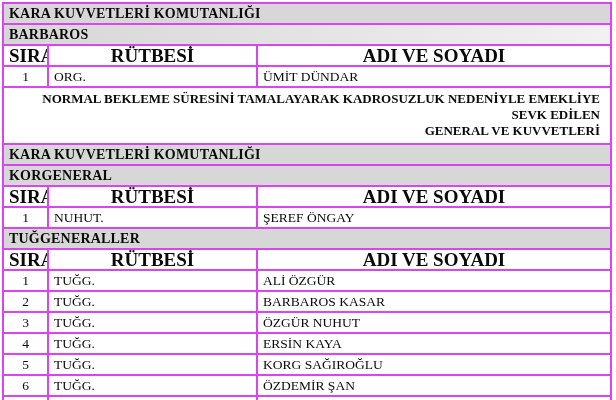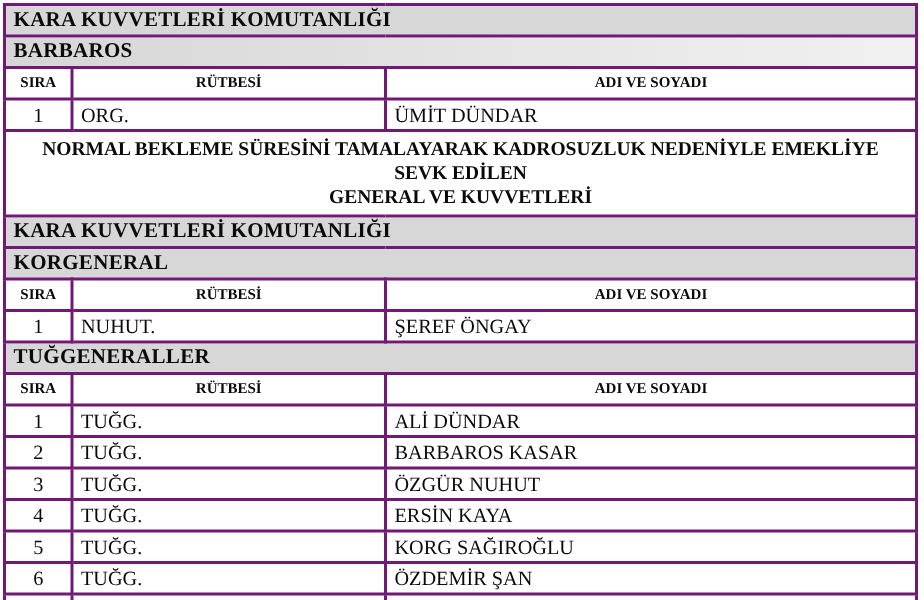--- a/index.html
+++ b/index.html
@@ -16,21 +16,21 @@
   .doc {
     padding: 2px 4px 2px 2px;
   }
   table.mil-table {
     border-collapse: collapse;
     table-layout: fixed;
     width: 610px;
     background: #ffffff;
   }
   table.mil-table td {
-    border: 2px solid #701a75;
+    border: 2px solid #d946ef;
     color: #0a0a0a;
     font-size: 13.5px;
     height: 19px;
     line-height: 19px;
     padding: 0 5px;
     overflow: hidden;
     white-space: nowrap;
     vertical-align: middle;
     margin-top: 40px;
   }
@@ -43,30 +43,30 @@
     font-weight: bold;
     font-size: 14px;
     letter-spacing: 0.2px;
   }
   tr.band-light td {
     background: linear-gradient(90deg, #d6d6d6 0%, #e9e9e9 70%, #f1f1f1 100%);
   }
   tr.colhead td {
     font-weight: bold;
     text-align: center;
-    font-size: 10px;
+    font-size: 19px;
   }
   tr.data td.sira {
     text-align: center;
   }
   tr.note-row td {
     height: auto;
     line-height: 16px;
     padding: 3px 10px 4px 10px;
-    text-align: center;
+    text-align: right;
     font-weight: bold;
     font-size: 13px;
     white-space: normal;
   }
 </style>
 </head>
 <body>
 
 <div class="doc">
   <table class="mil-table">
@@ -130,21 +130,21 @@
 
       <tr class="colhead">
         <td>SIRA</td>
         <td>RÜTBESİ</td>
         <td>ADI VE SOYADI</td>
       </tr>
 
       <tr class="data">
         <td class="sira">1</td>
         <td>TUĞG.</td>
-        <td>ALİ DÜNDAR</td>
+        <td>ALİ ÖZGÜR</td>
       </tr>
 
       <tr class="data">
         <td class="sira">2</td>
         <td>TUĞG.</td>
         <td>BARBAROS KASAR</td>
       </tr>
 
       <tr class="data">
         <td class="sira">3</td>

